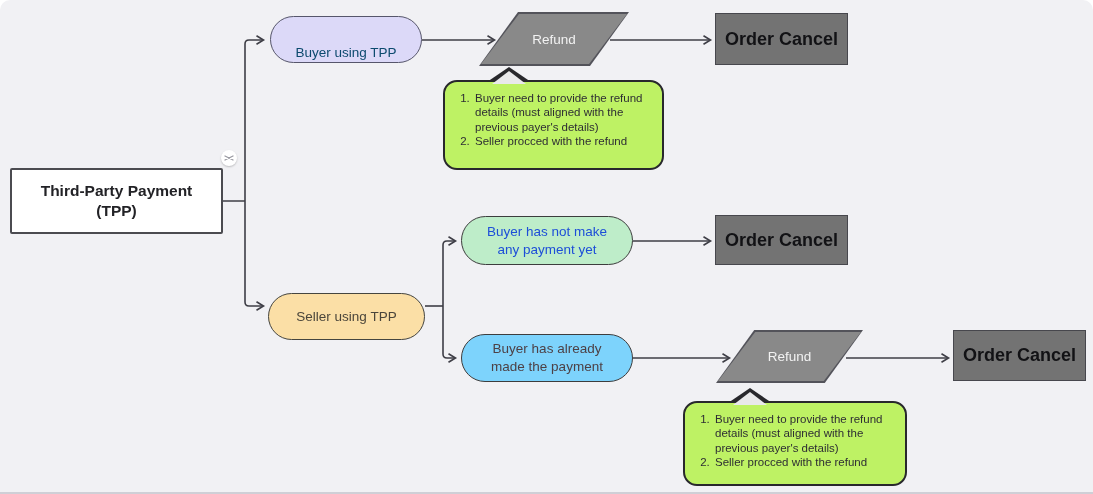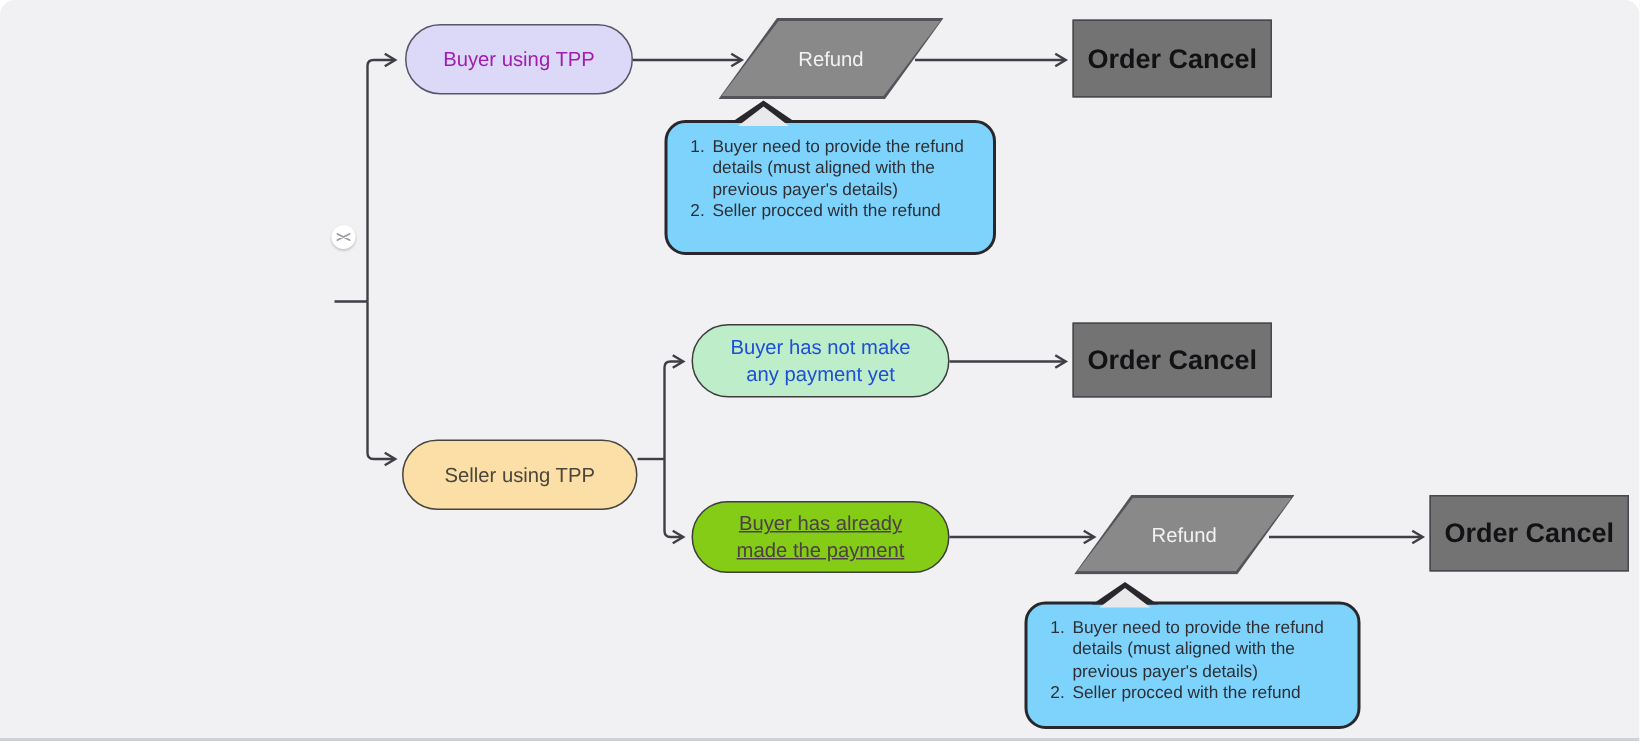--- a/index.html
+++ b/index.html
@@ -12,32 +12,32 @@
     font-family:"Liberation Sans","DejaVu Sans",sans-serif;
   }
   .wires{position:absolute;left:0;top:0;z-index:1;}
   .wire{fill:none;stroke:#3E3E46;stroke-width:1.6px;}
   .node{position:absolute;z-index:2;display:flex;align-items:center;justify-content:center;
         text-align:center;box-sizing:border-box;color:#35353d;}
   .rect-root{background:#FFFFFF;border:2px solid #4B4B50;border-radius:2px;
              font-size:15.5px;font-weight:600;color:#222226;line-height:1.3;padding:0 14px;}
   .pill{border-radius:26px;border:1.6px solid #43434a;font-size:13.5px;font-weight:500;
         line-height:1.3;padding:0 14px;}
-  .pill-lavender{background:#DCD9F8;border-color:#56566B;color:#a21caf;}
+  .pill-lavender{background:#DCD9F8;border-color:#56566B;color:#0c4a6e;align-items:flex-end;}
   .pill-orange{background:#FBDFA6;border-color:#45453f;color:#4b463b;}
   .pill-green{background:#BEEDC9;border-color:#3d3d3d;color:#1d4ed8;}
-  .pill-pink{background:#84cc16;border-color:#3d3d3d;color:#4d4146;text-decoration:underline;}
+  .pill-pink{background:#7dd3fc;border-color:#3d3d3d;color:#4d4146;}
   .rect-cyan{background:#737373;border:1.6px solid #47474D;font-size:18px;font-weight:600;color:#121215;}
   .para{position:absolute;z-index:2;}
   .para .p-outline{position:absolute;inset:0;background:#53535A;}
   .para .p-fill{position:absolute;inset:2px;background:#898989;}
   .para .p-label{position:absolute;inset:0;display:flex;align-items:center;justify-content:center;
                  font-size:13.5px;font-weight:500;color:#F2F2F2;text-align:center;}
   .skew1{clip-path:polygon(26% 0,100% 0,74% 100%,0% 100%);}
-  .note{position:absolute;z-index:3;background:#7dd3fc;border:2px solid #28282C;border-radius:14px;
+  .note{position:absolute;z-index:3;background:#bef264;border:2px solid #28282C;border-radius:14px;
         box-sizing:border-box;padding:9px 7px 8px 9px;color:#2e2e33;}
   .note-list{margin:0;padding:0 0 0 19px;font-size:11.5px;line-height:1.26;}
   .note-list li{padding-left:2px;margin:0;}
   .note-pointer{position:absolute;top:-15px;width:0;height:0;
         border-left:22px solid transparent;border-right:22px solid transparent;
         border-bottom:15px solid #28282C;}
   .note-pointer::after{content:'';position:absolute;left:-17px;top:4px;width:0;height:0;
         border-left:17px solid transparent;border-right:17px solid transparent;
         border-bottom:13px solid #E9E9EB;}
   .badge{position:absolute;z-index:4;width:16px;height:16px;border-radius:50%;background:#ffffff;
@@ -60,20 +60,23 @@
     <path class="wire" d="M422,40 H494" marker-end="url(#arrow)"></path>
     <path class="wire" d="M610,40 H710" marker-end="url(#arrow)"></path>
     <path class="wire" d="M425,306 H443"></path>
     <path class="wire" d="M443,306 V245 Q443,241 447,241 H455" marker-end="url(#arrow)"></path>
     <path class="wire" d="M443,306 V354 Q443,358 447,358 H455" marker-end="url(#arrow)"></path>
     <path class="wire" d="M633,241 H710" marker-end="url(#arrow)"></path>
     <path class="wire" d="M633,358 H729" marker-end="url(#arrow)"></path>
     <path class="wire" d="M846,358 H948" marker-end="url(#arrow)"></path>
   </svg>
 
+  <div class="node rect-root" style="left:10px;top:168px;width:213px;height:66px;">
+    <span>Third-Party Payment (TPP)</span>
+  </div>
 
   <div class="badge" style="left:221px;top:150px;">
     <svg width="10" height="10" viewBox="0 0 10 10">
       <path d="M1,7 L9,3 M1,3 L9,7" stroke="#9a9aa2" stroke-width="1.3" fill="none" stroke-linecap="round"></path>
     </svg>
   </div>
 
   <div class="node pill pill-lavender" style="left:270px;top:16px;width:152px;height:47px;">
     <span>Buyer using TPP</span>
   </div>

